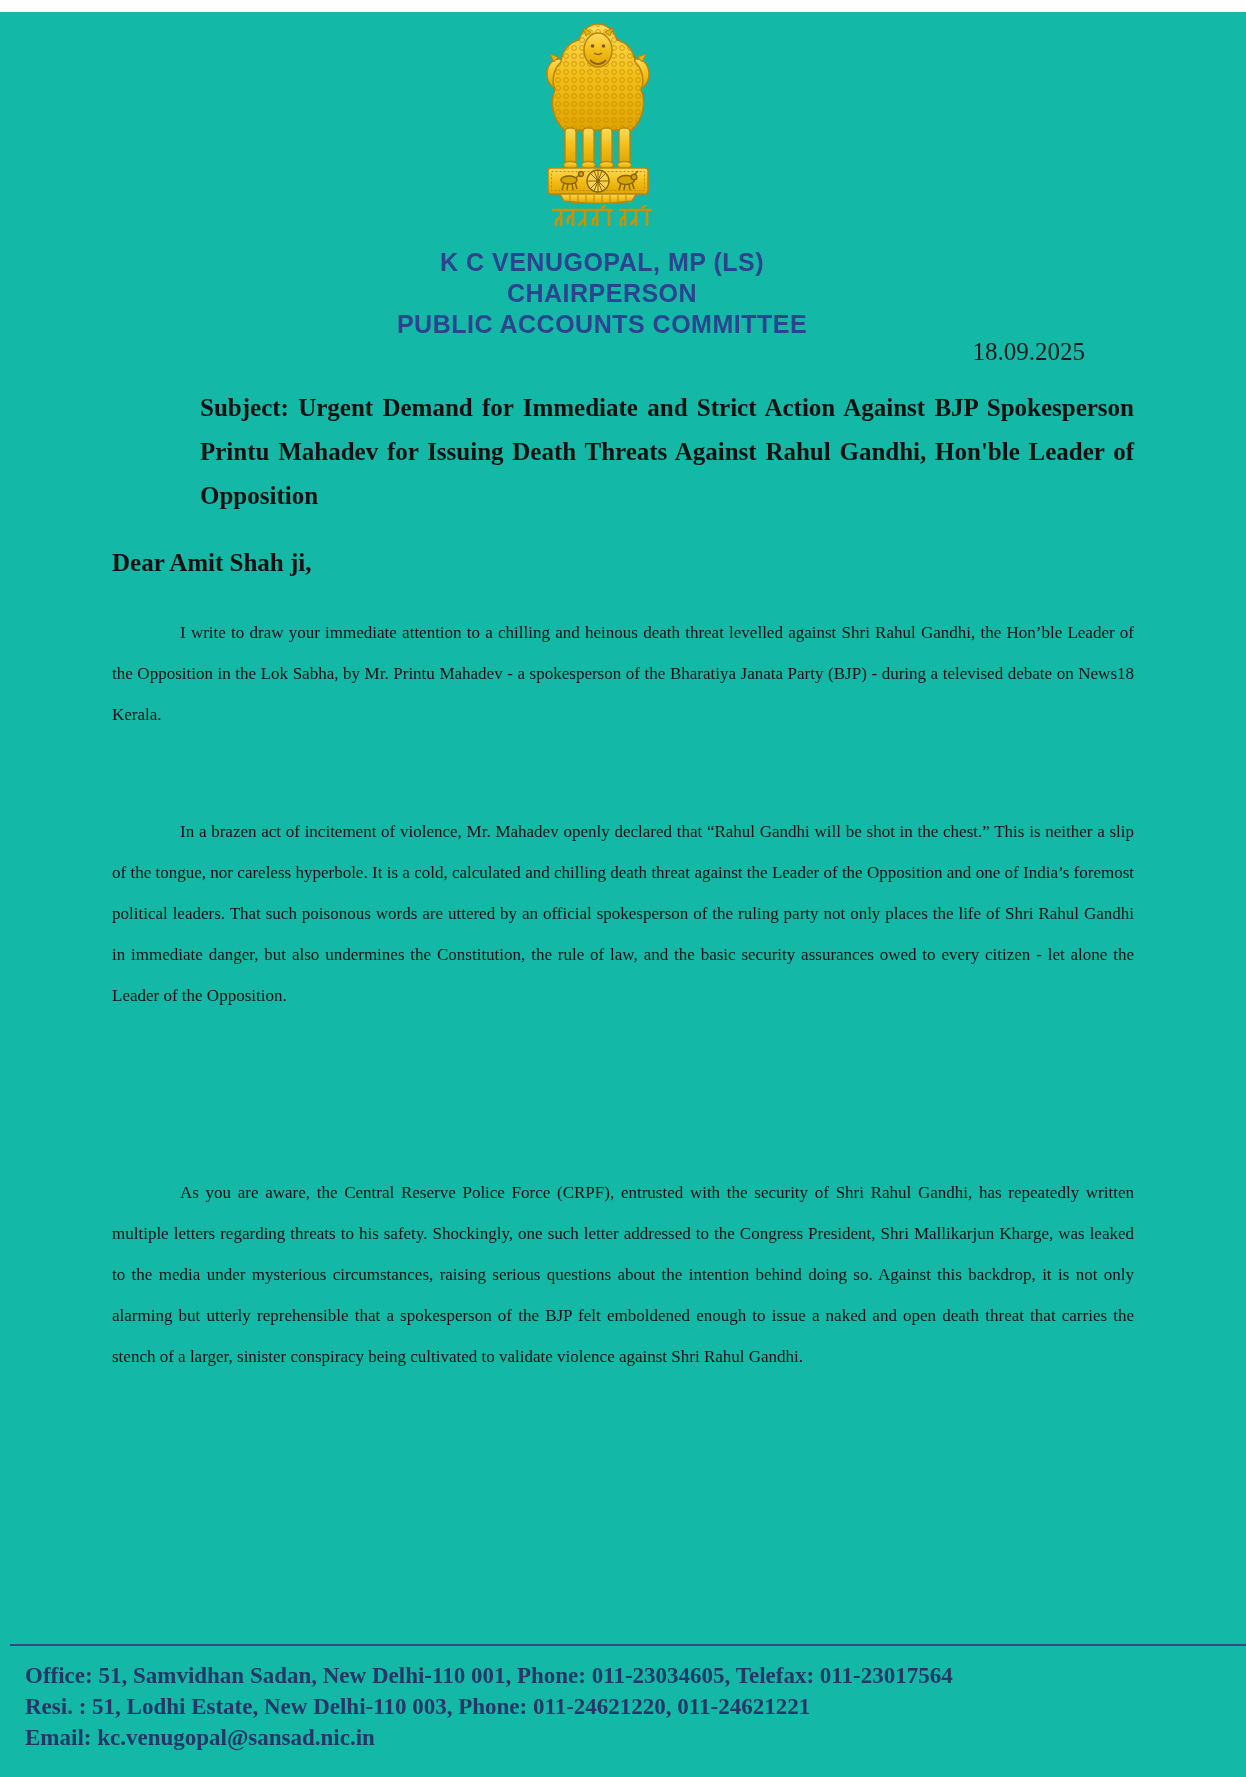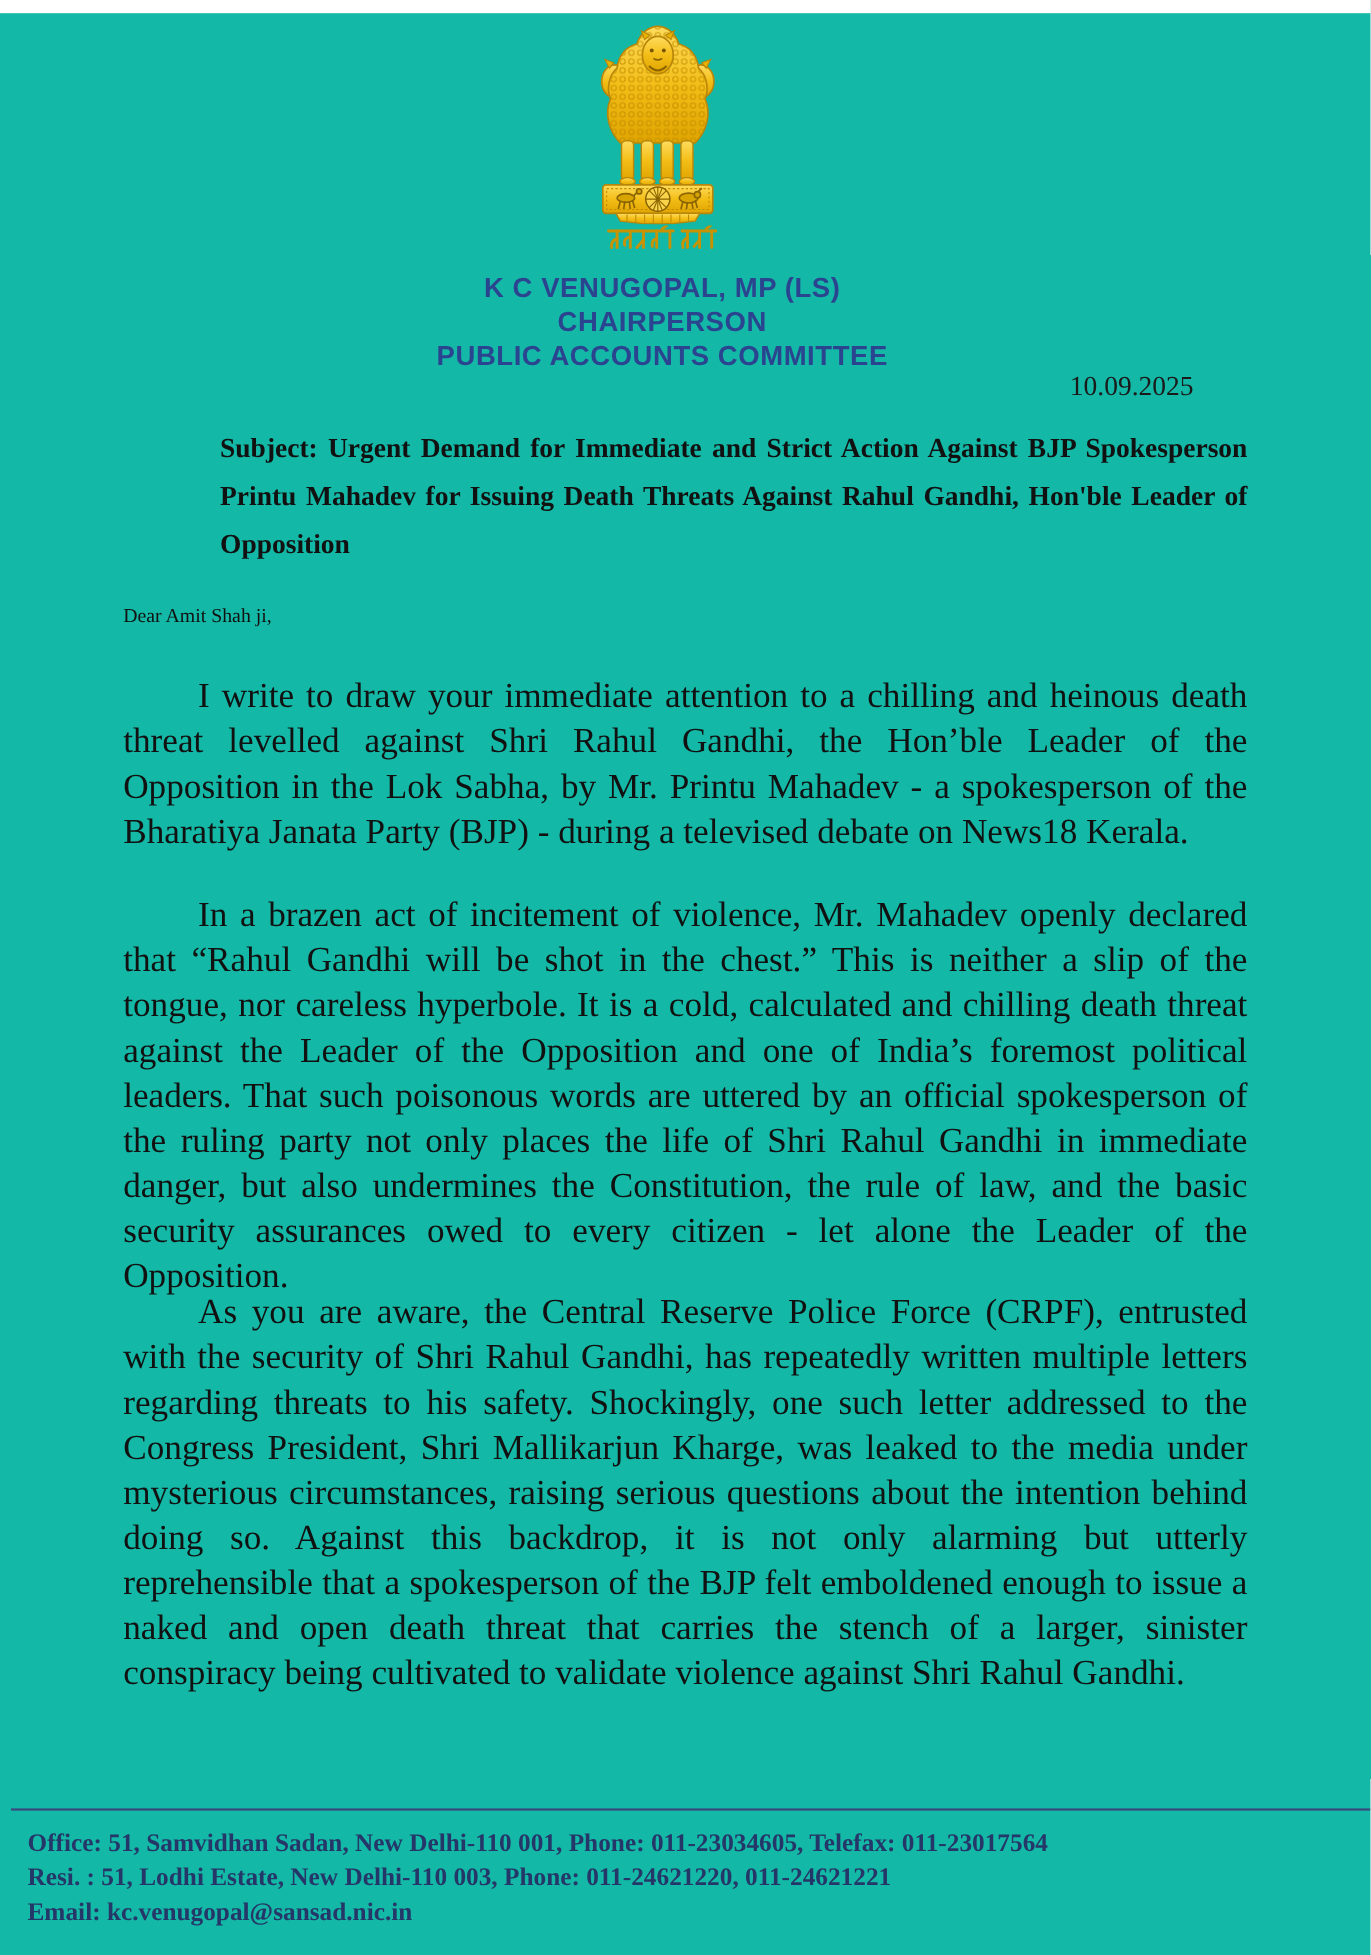--- a/index.html
+++ b/index.html
@@ -37,25 +37,25 @@
     position: absolute; top: 326px; right: 161px;
     font-size: 25px; color: #1a1a1a;
   }
   .subject {
     position: absolute; top: 374px; left: 200px; width: 934px;
     font-weight: bold; font-size: 25px; line-height: 44px;
     text-align: justify;
   }
   .salutation {
     position: absolute; top: 537px; left: 112px;
-    font-weight: normal; font-size: 18px;
+    font-weight: bold; font-size: 25px;
   }
   .body-para {
     position: absolute; left: 112px; width: 1022px; margin: 0;
-    font-size: 32px; line-height: 41px;
+    font-size: 17px; line-height: 41px;
     text-align: justify; text-indent: 68px;
   }
   #para-1 { top: 600px; }
   #para-2 { top: 799px; font-family: Liberation Serif, serif; }
   #para-3 { top: 1160px; }
   .footer-rule {
     position: absolute; top: 1632px; left: 10px; width: 1236px; height: 2px;
     background: #3A4A7E;
   }
   .footer {
@@ -182,21 +182,21 @@
       </g>
     </svg>
   </div>
 
   <div class="letterhead-text">
     <div>K C VENUGOPAL, MP (LS)</div>
     <div>CHAIRPERSON</div>
     <div>PUBLIC ACCOUNTS COMMITTEE</div>
   </div>
 
-  <div class="date-line">10.09.2025</div>
+  <div class="date-line">18.09.2025</div>
 
   <div class="subject">Subject: Urgent Demand for Immediate and Strict Action Against BJP Spokesperson Printu Mahadev for Issuing Death Threats Against Rahul Gandhi, Hon'ble Leader of Opposition</div>
 
   <div class="salutation">Dear Amit Shah ji,</div>
 
   <p class="body-para" id="para-1">I write to draw your immediate attention to a chilling and heinous death threat levelled against Shri Rahul Gandhi, the Hon’ble Leader of the Opposition in the Lok Sabha, by Mr. Printu Mahadev - a spokesperson of the Bharatiya Janata Party (BJP) - during a televised debate on News18 Kerala.</p>
   <p class="body-para" id="para-2">In a brazen act of incitement of violence, Mr. Mahadev openly declared that “Rahul Gandhi will be shot in the chest.” This is neither a slip of the tongue, nor careless hyperbole. It is a cold, calculated and chilling death threat against the Leader of the Opposition and one of India’s foremost political leaders. That such poisonous words are uttered by an official spokesperson of the ruling party not only places the life of Shri Rahul Gandhi in immediate danger, but also undermines the Constitution, the rule of law, and the basic security assurances owed to every citizen - let alone the Leader of the Opposition.</p>
   <p class="body-para" id="para-3">As you are aware, the Central Reserve Police Force (CRPF), entrusted with the security of Shri Rahul Gandhi, has repeatedly written multiple letters regarding threats to his safety. Shockingly, one such letter addressed to the Congress President, Shri Mallikarjun Kharge, was leaked to the media under mysterious circumstances, raising serious questions about the intention behind doing so. Against this backdrop, it is not only alarming but utterly reprehensible that a spokesperson of the BJP felt emboldened enough to issue a naked and open death threat that carries the stench of a larger, sinister conspiracy being cultivated to validate violence against Shri Rahul Gandhi.</p>
 
   <div class="footer-rule"></div>

